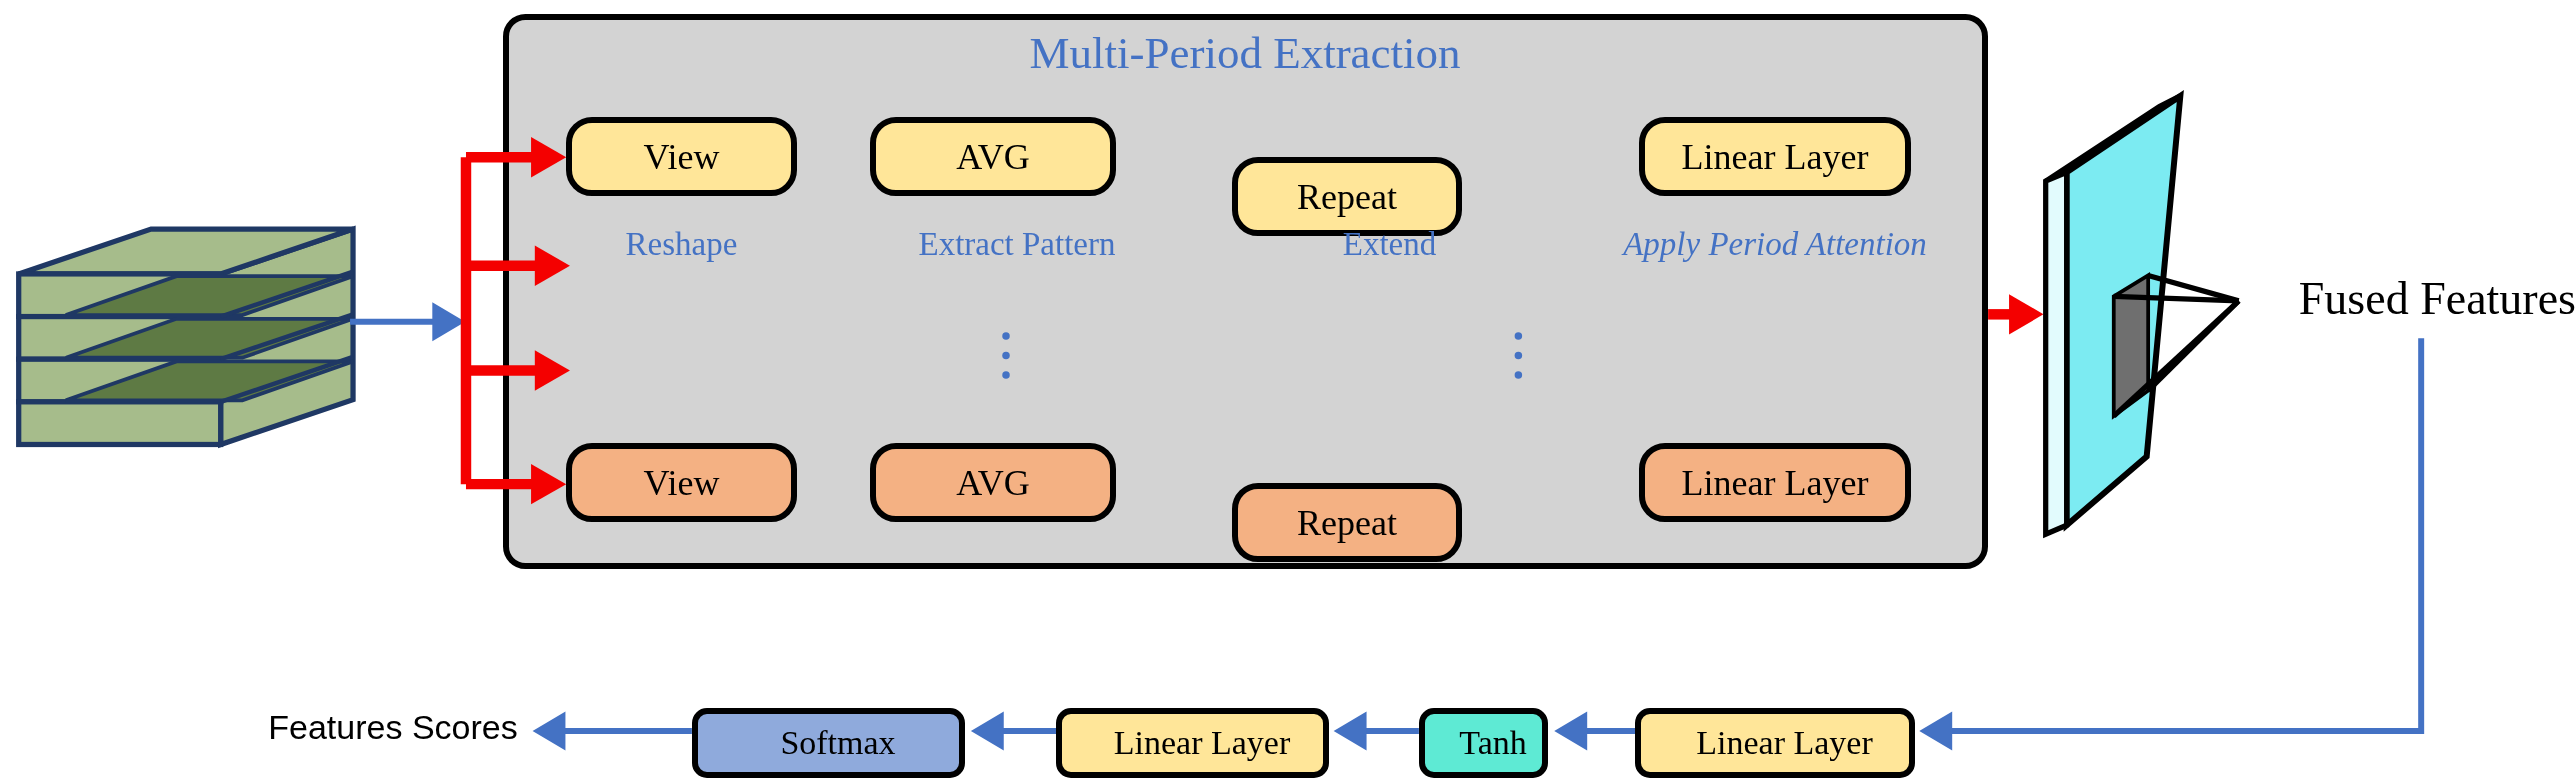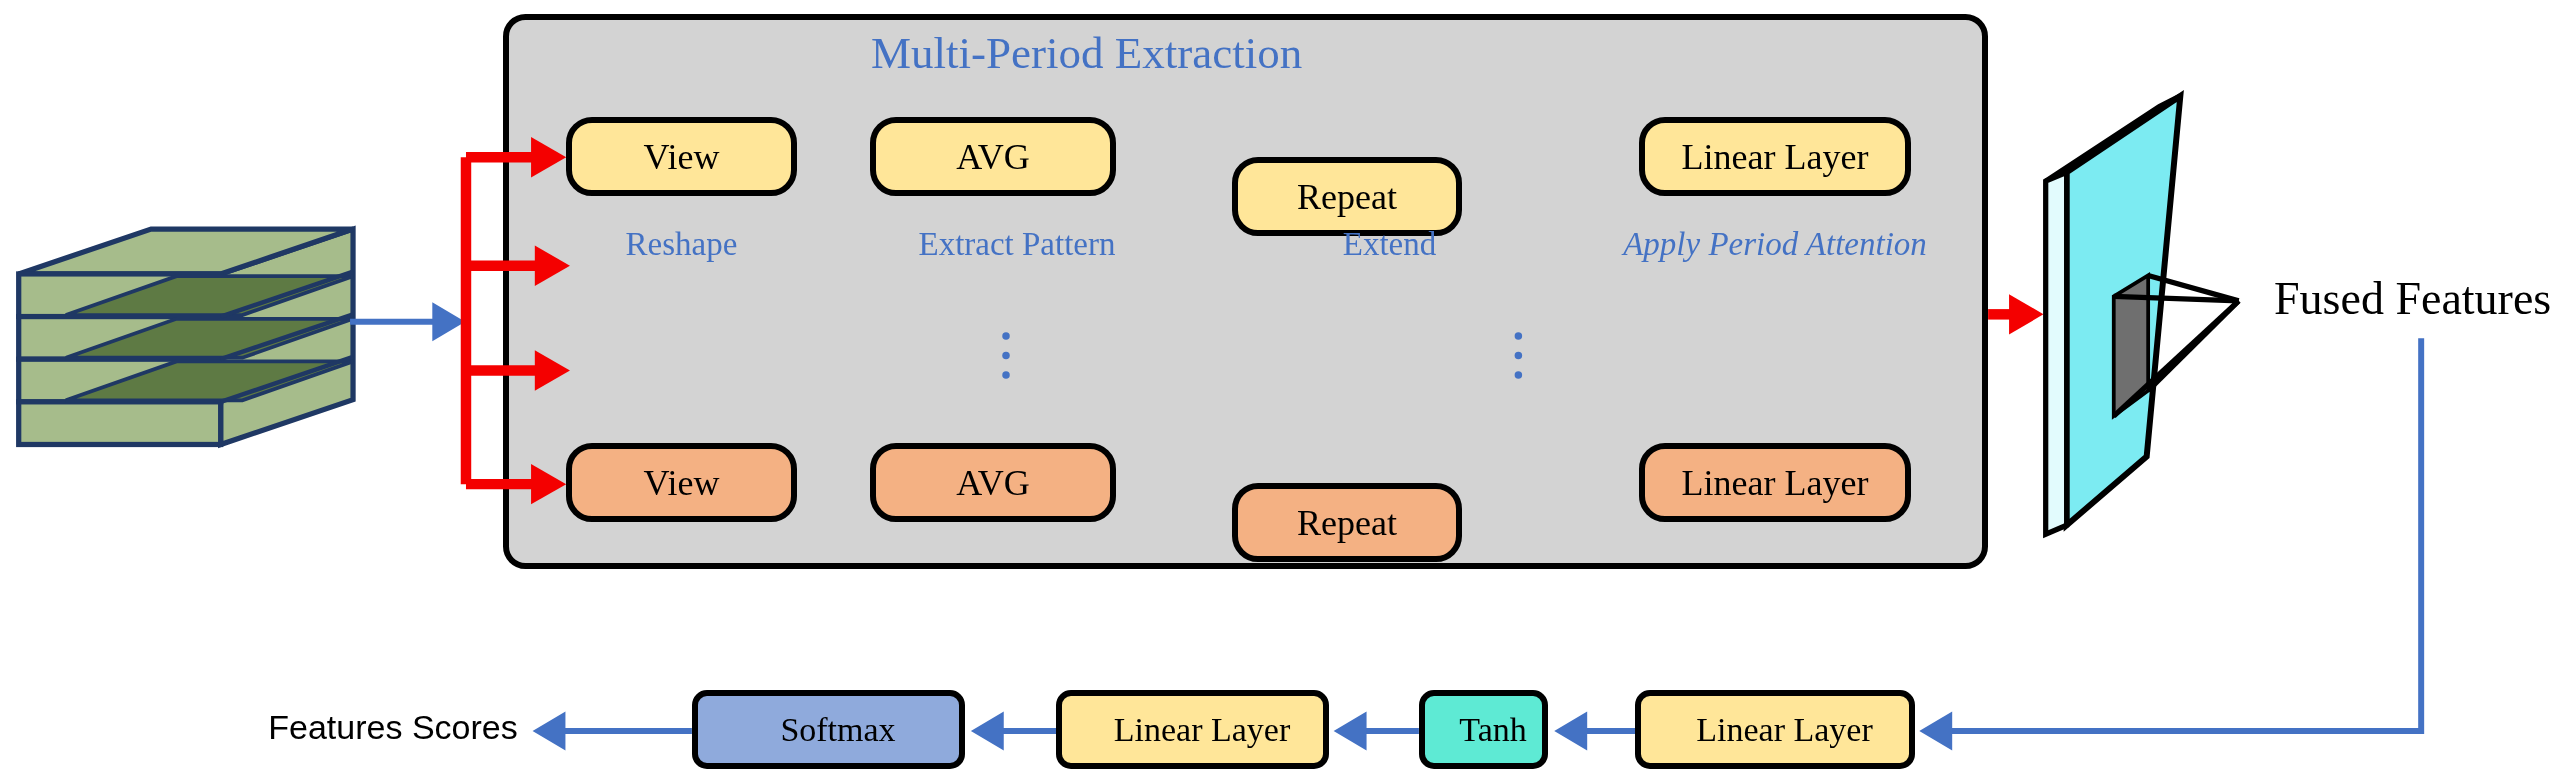--- a/index.html
+++ b/index.html
@@ -3,47 +3,47 @@
 <meta charset="utf-8">
 <style>
   html,body{margin:0;padding:0;background:#ffffff;}
   .canvas{position:relative;width:2576px;height:785px;background:#ffffff;overflow:hidden;
           font-family:"Liberation Serif", serif;}
   svg.layer{position:absolute;left:0;top:0;width:2576px;height:785px;}
 
   .panel{position:absolute;left:503px;top:13.5px;width:1485px;height:555px;
          background:#D3D3D3;border:6px solid #000;border-radius:22.4px;box-sizing:border-box;}
 
-  .title{position:absolute;left:871px;top:27px;width:748px;text-align:left;
+  .title{position:absolute;left:871px;top:27px;width:748px;text-align:center;
          font-size:45px;color:#4472C4;}
 
   .nbox{position:absolute;box-sizing:border-box;border:6px solid #000;border-radius:26px;
         display:flex;align-items:center;justify-content:center;
         font-size:36px;color:#000;}
   .row-top{top:117px;height:79px;background:#FFE699;}
   .row-bot{top:443px;height:79px;background:#F4B183;}
   .c1{left:566px;width:231px;}
   .c2{left:870px;width:246px;}
   .c3{left:1232px;width:230px;margin-top:40px;}
   .c4{left:1639px;width:272px;}
 
   .caption{position:absolute;top:226px;height:49px;text-align:center;
            font-size:33px;color:#4472C4;}
   .cap1{left:532px;width:299px;}
   .cap2{left:830px;width:374px;}
   .cap3{left:1240px;width:299px;}
   .cap4{left:1543px;width:464px;font-style:italic;}
 
-  .fused{position:absolute;left:2274px;top:272px;width:302px;text-align:left;
+  .fused{position:absolute;left:2274px;top:272px;width:302px;text-align:right;
          font-size:46px;color:#000;}
 
   .attn-label{position:absolute;left:247px;top:708px;width:292px;text-align:center;
               font-size:34px;color:#000;font-family:"Liberation Sans", sans-serif;}
 
-  .fbox{position:absolute;top:690px;height:79px;box-sizing:border-box;border:6px solid #000;
+  .fbox{position:absolute;top:708px;height:70px;box-sizing:border-box;border:6px solid #000;
         border-radius:15px;display:flex;align-items:center;justify-content:center;
         font-size:34px;color:#000;padding-left:19px;}
   .fb-softmax{left:692px;width:273px;background:#8FAADC;}
   .fb-ll1{left:1056px;width:273px;background:#FFE699;}
   .fb-tanh{left:1419px;width:129px;background:#5eead4;}
   .fb-ll2{left:1635px;width:280px;background:#FFE699;}
 </style>
 </head>
 <body>
 

